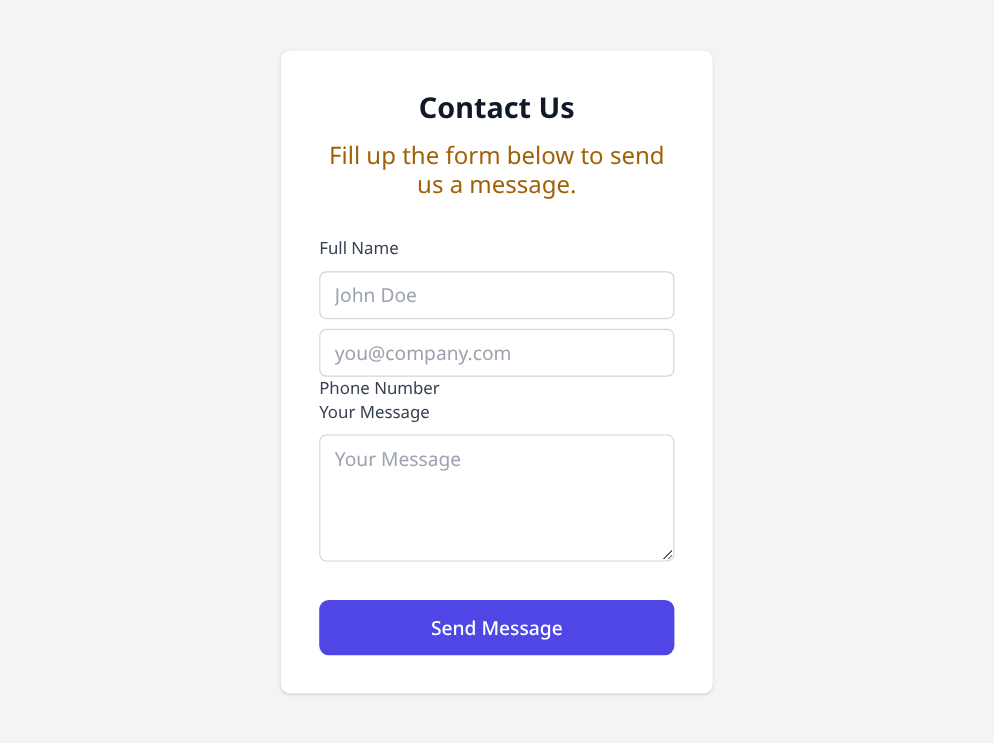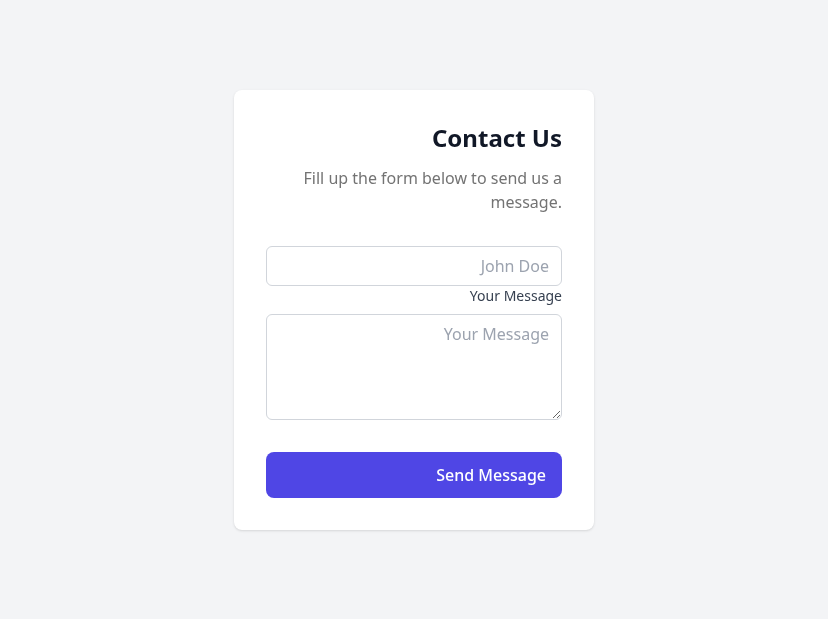--- a/index.html
+++ b/index.html
@@ -1,19 +1,18 @@
 <!DOCTYPE html>
 <html><head>
   <meta charset="utf-8">
   <style>
     * {
       margin: 0;
       padding: 0;
       box-sizing: border-box;
-      text-align: right;
     }
     body {
       font-family: ui-sans-serif, system-ui, -apple-system, BlinkMacSystemFont, "Segoe UI", Roboto, "Helvetica Neue", Arial, sans-serif;
       background-color: rgb(243, 244, 246);
       display: flex;
       min-height: 619px;
       align-items: center;
       justify-content: center;
       padding: 32px 0;
     }
@@ -25,23 +24,23 @@
       width: 360px;
       text-align: center;
     }
     .title {
       font-size: 24px;
       line-height: 32px;
       font-weight: 700;
       color: rgb(17, 24, 39);
     }
     .subtitle {
-      color: #737373;
+      color: #a16207;
       margin-top: 12px;
-      font-size: 16px;
+      font-size: 20px;
       line-height: 24px;
     }
     .form {
       margin-top: 32px;
       text-align: left;
     }
     .label {
       display: block;
       font-size: 14px;
       line-height: 20px;
@@ -88,22 +87,25 @@
     }
   </style>
 </head>
 <body>
 
 <div class="card">
   <h1 class="title">Contact Us</h1>
   <p class="subtitle">Fill up the form below to send us a message.</p>
 
   <form class="form">
+    <label class="label">Full Name</label>
     <input type="text" class="input spacer-4" placeholder="John Doe" style="">
     
+    <input type="email" class="input spacer-4" placeholder="you@company.com" style="">
     
+    <label class="label">Phone Number</label>
     
     <label class="label">Your Message</label>
     <textarea class="textarea spacer-8" rows="4" placeholder="Your Message" style=""></textarea>
     
     <button type="submit" class="submit-btn">Send Message</button>
   </form>
 </div>
 
 </body></html>

